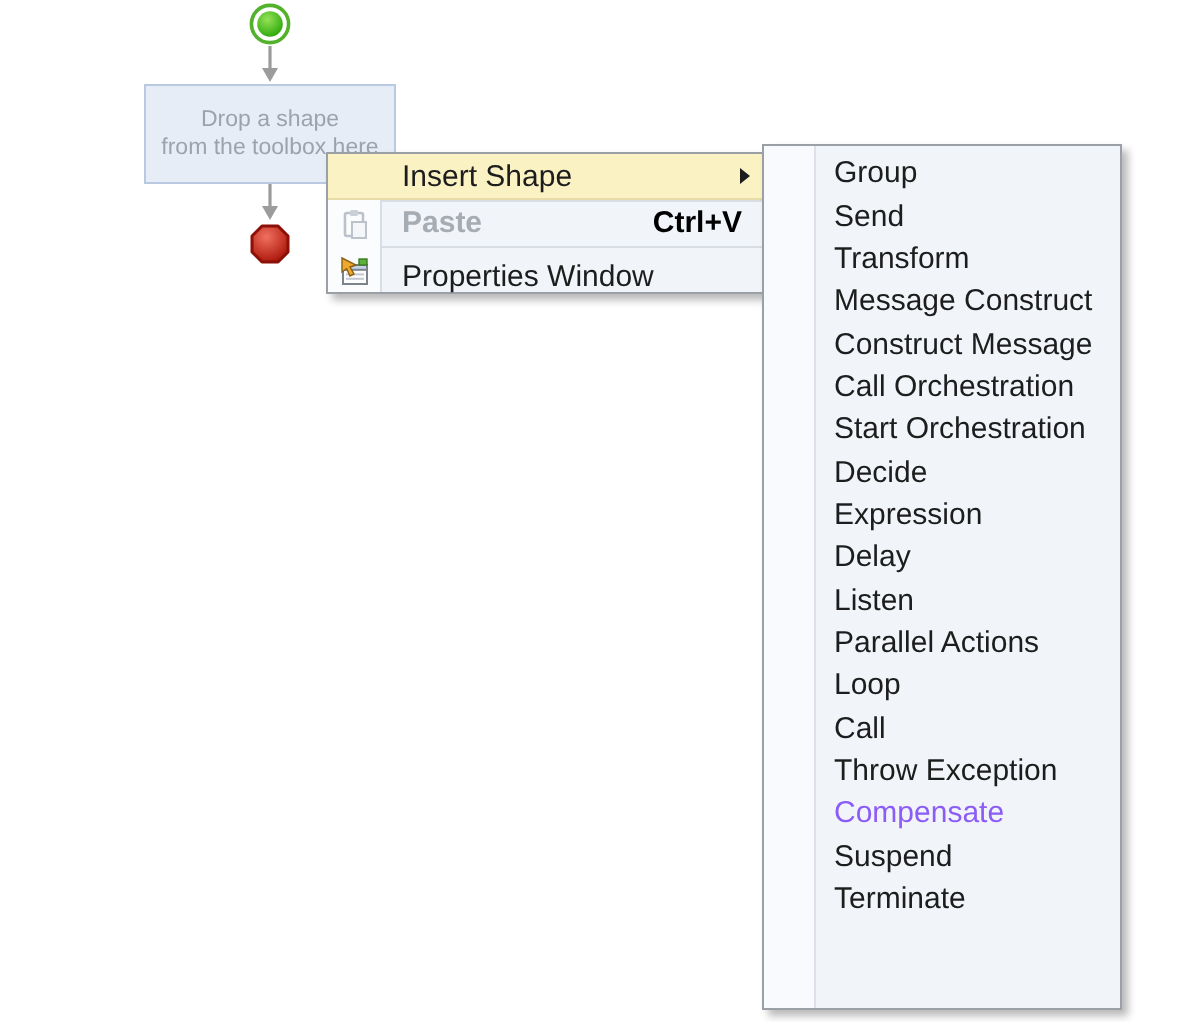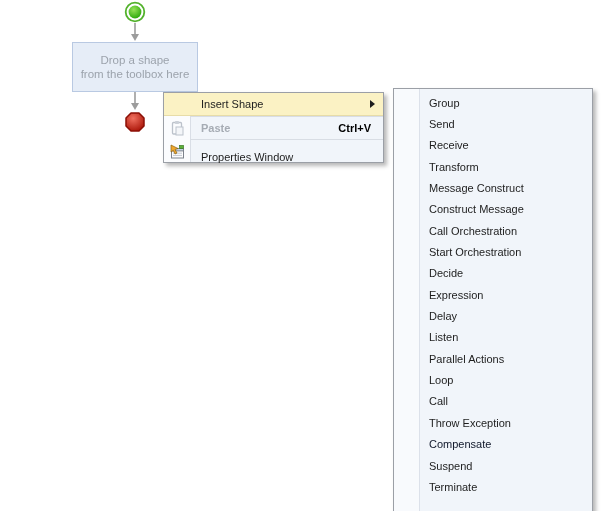--- a/index.html
+++ b/index.html
@@ -34,21 +34,21 @@
   .arrow2{top:92px;}
   .start-shape{left:124px;top:1px;width:22px;height:22px;}
   .end-shape{left:124px;top:111px;width:22px;height:22px;}
 
   
   .menu{
     background:var(--menu-background,#F1F5FA);
     border:1px solid #9B9FA6;
     box-sizing:border-box;
     box-shadow:3px 3px 4px rgba(0,0,0,0.28);
-    font-size:11px;color:#1D1D1D;margin-top:16px;
+    font-size:15px;color:#1D1D1D;
   }
   .menu1{left:163px;top:76px;width:221px;height:71px;}
   .icon-col{
     position:absolute;left:0;top:0;bottom:0;width:26px;
     background:#FBFCFE;border-right:1px solid #D9DEE6;
   }
   .menu1-row{
     position:absolute;left:0;right:0;height:23px;
     display:flex;align-items:center;
   }
@@ -63,28 +63,28 @@
   .submenu-caret{
     position:absolute;right:8px;top:50%;margin-top:-4px;
     width:0;height:0;
     border-left:5px solid #1D1D1D;
     border-top:4px solid transparent;
     border-bottom:4px solid transparent;
   }
   .mini-icon{position:absolute;left:5px;top:50%;margin-top:-8px;width:16px;height:16px;}
 
   
-  .menu2{left:393px;top:72px;width:200px;height:433px;}
+  .menu2{left:381px;top:72px;width:180px;height:433px;}
   .menu2 .icon-col{width:25px;background:#F8FAFD;border-right:1px solid #DCE1EA;}
   .menu2-items{position:absolute;left:0;right:0;top:3px;}
   .submenu-item{
     height:21.35px;display:flex;align-items:center;
     padding-left:35px;box-sizing:border-box;
   }
-  .submenu-item.disabled{color:#0f172a;}
+  .submenu-item.disabled{color:#8b5cf6;}
 </style>
 </head>
 <body>
 
 <div class="canvas">
 
   <div class="abs start-shape">
     <svg width="22" height="22" viewBox="0 0 22 22">
       <defs>
         <radialGradient id="gGreen" cx="40%" cy="32%" r="75%">
@@ -172,23 +172,20 @@
     <div class="menu2-items">
 
         <div class="submenu-item">
           <span>Group</span>
         </div>
 
         <div class="submenu-item">
           <span>Send</span>
         </div>
 
-        <div class="submenu-item">
-          <span>Receive</span>
-        </div>
 
         <div class="submenu-item">
           <span>Transform</span>
         </div>
 
         <div class="submenu-item">
           <span>Message Construct</span>
         </div>
 
         <div class="submenu-item">

